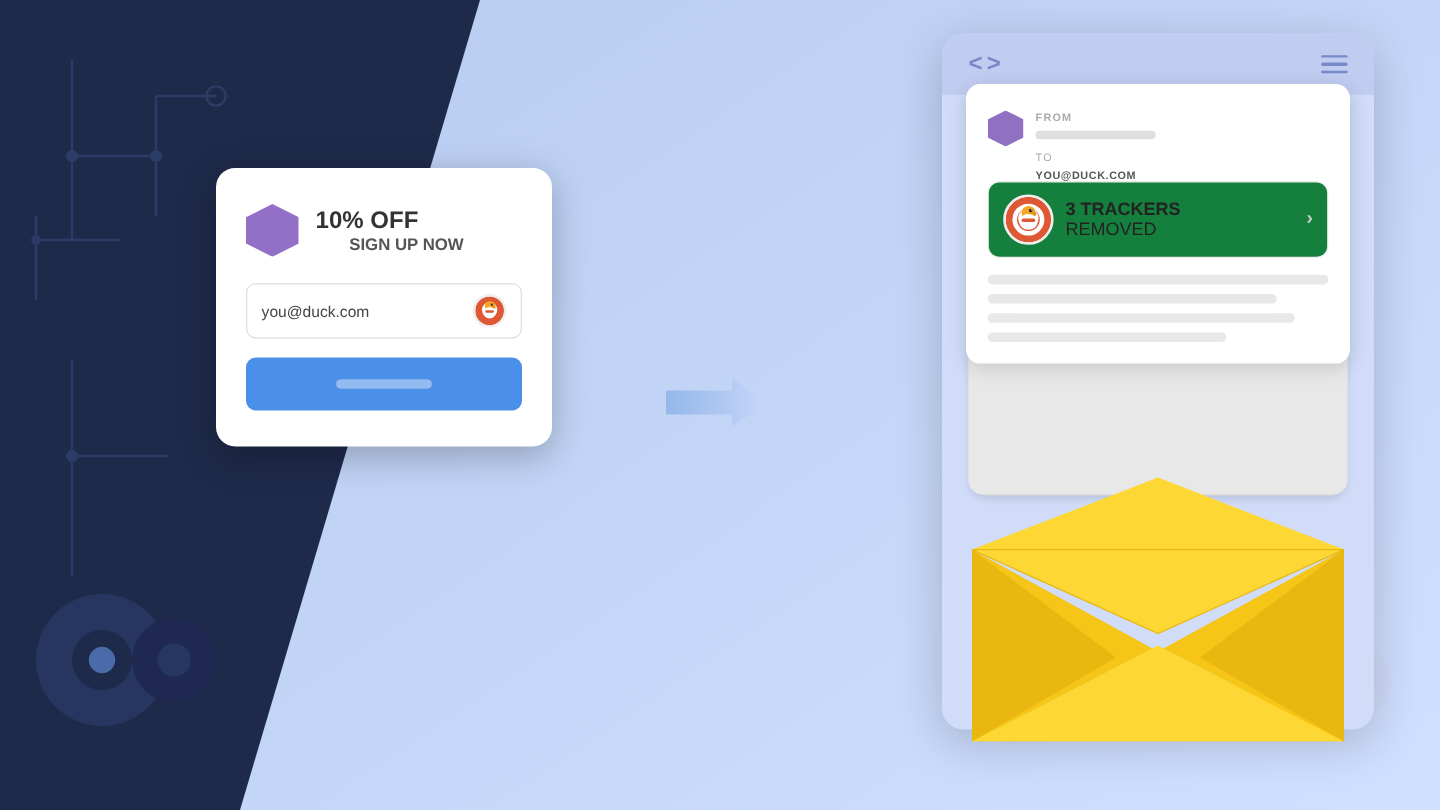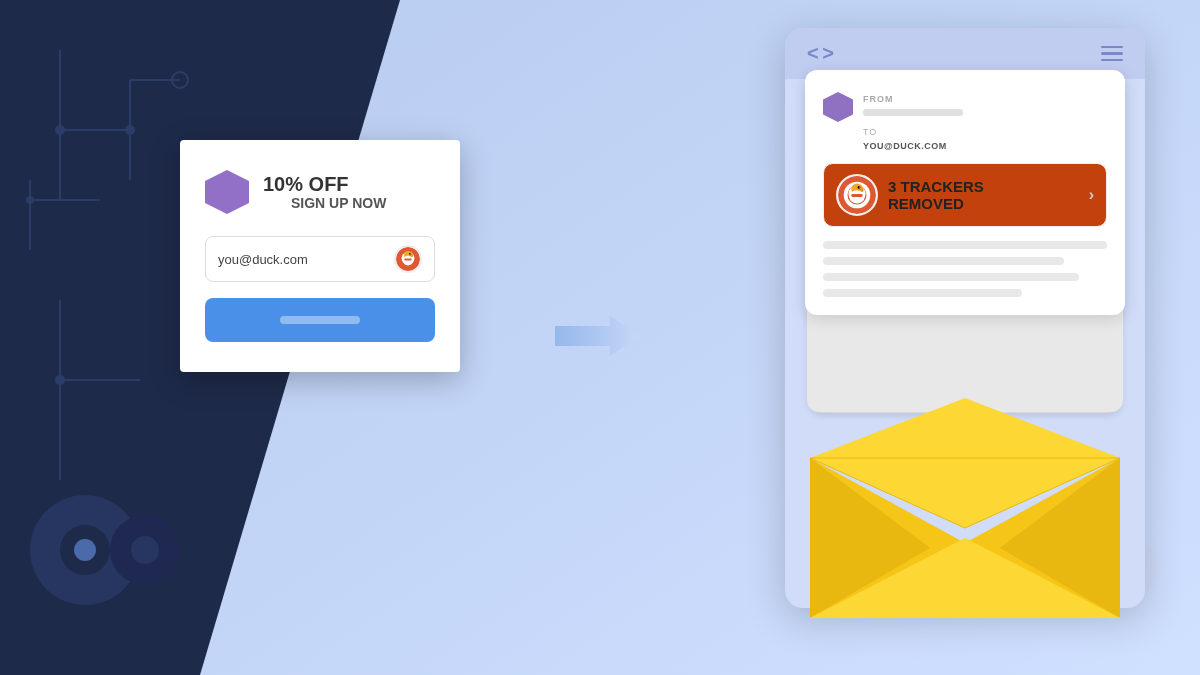--- a/index.html
+++ b/index.html
@@ -45,21 +45,21 @@
       justify-content: space-between;
     }
 
     
     .signup-card {
       position: absolute;
       top: 140px;
       left: 180px;
       width: 280px;
       background: white;
-      border-radius: 4px;
+      border-radius: 16px;
       box-shadow: 0 8px 30px rgba(0,0,0,0.25);
       padding: 30px 25px;
       z-index: 20;
     }
 
     .signup-header {
       display: flex;
       align-items: center;
       gap: 14px;
       margin-bottom: 22px;
@@ -201,36 +201,36 @@
       <div style="width:22px;height:2.5px;background:#7888c8;border-radius:2px;"></div>
       <div style="width:22px;height:2.5px;background:#7888c8;border-radius:2px;"></div>
     </div>
   </div>
 
   <div style="position:absolute;top:55px;left:50%;transform:translateX(-50%);width:308px;height:330px;background:#e0e0e0;border-radius:12px;z-index:1;box-shadow:0 2px 8px rgba(0,0,0,0.08);"></div>
   <div style="position:absolute;top:48px;left:50%;transform:translateX(-50%);width:316px;height:336px;background:#e8e8e8;border-radius:12px;z-index:2;box-shadow:0 2px 8px rgba(0,0,0,0.06);"></div>
 
   <div style="position:absolute;top:42px;left:50%;transform:translateX(-50%);width:320px;background:white;border-radius:12px;padding:18px;z-index:10;box-shadow:0 4px 16px rgba(0,0,0,0.13);">
 
-    <div style="display:flex;align-items:flex-start;gap:10px;margin-bottom:12px;">
+    <div style="display:flex;align-items:flex-start;gap:10px;">
 
       <div style="width:30px;height:30px;background:#9070c0;clip-path:polygon(50% 0%, 100% 25%, 100% 75%, 50% 100%, 0% 75%, 0% 25%);flex-shrink:0;margin-top:4px;"></div>
       <div>
         <div style="margin-bottom:5px;">
           <span style="font-size:9px;color:#aaa;font-weight:bold;letter-spacing:1px;text-transform:uppercase;">FROM</span>
           <div style="width:100px;height:7px;background:#e0e0e0;border-radius:3px;margin-top:3px;"></div>
         </div>
         <div>
           <span style="font-size:9px;color:#aaa;font-weight:normal;letter-spacing:1px;text-transform:uppercase;">TO</span>
           <div style="font-size:9px;color:#555;font-weight:bold;letter-spacing:0.5px;margin-top:2px;">YOU@DUCK.COM</div>
         </div>
       </div>
     </div>
 
-    <div style="display:flex;align-items:center;border:1.5px solid #eee;border-radius:10px;padding:10px 12px;gap:10px;background:#c2410c;cursor:pointer;justify-content:center;">
+    <div style="display:flex;align-items:center;border:1.5px solid #eee;border-radius:10px;padding:10px 12px;gap:10px;background:#15803d;cursor:pointer;justify-content:center;">
 
       <div style="width:42px;height:42px;border-radius:50%;border:2px solid #eee;overflow:hidden;flex-shrink:0;background:white;display:flex;align-items:center;justify-content:center;">
         <svg viewBox="0 0 40 40" width="38" height="38">
           <circle cx="20" cy="20" r="20" fill="#de5833"></circle>
           <circle cx="20" cy="20" r="14" fill="#fff"></circle>
           <circle cx="20" cy="20" r="10" fill="#de5833"></circle>
 
           <ellipse cx="20" cy="19" rx="9" ry="9" fill="#fff"></ellipse>
           <circle cx="20" cy="14" r="6" fill="#f5a623"></circle>
           <circle cx="22" cy="13" r="4" fill="#f5a623"></circle>
@@ -239,21 +239,21 @@
           <circle cx="22" cy="12" r="1.5" fill="#1a1a1a"></circle>
           <circle cx="22.5" cy="11.5" r="0.5" fill="white"></circle>
 
           <ellipse cx="20" cy="22" rx="8" ry="7" fill="#fff"></ellipse>
 
           <rect x="14" y="19" width="12" height="3" rx="1.5" fill="#de5833"></rect>
         </svg>
       </div>
       <div style="flex:1;">
         <div style="font-size:15px;font-weight:900;color:#222;line-height:1.15;">3 TRACKERS</div>
-        <div style="font-size:15px;font-weight:700;color:#222;line-height:1.15;">REMOVED</div>
+        <div style="font-size:15px;font-weight:400;color:#222;line-height:1.15;">REMOVED</div>
       </div>
       <div style="color:#ccc;font-size:16px;font-weight:bold;">›</div>
     </div>
 
     <div style="margin-top:14px;">
       <div style="height:8px;background:#e8e8e8;border-radius:4px;margin-bottom:8px;"></div>
       <div style="height:8px;background:#e8e8e8;border-radius:4px;margin-bottom:8px;width:85%;"></div>
       <div style="height:8px;background:#e8e8e8;border-radius:4px;margin-bottom:8px;width:90%;"></div>
       <div style="height:8px;background:#e8e8e8;border-radius:4px;width:70%;"></div>
     </div>

